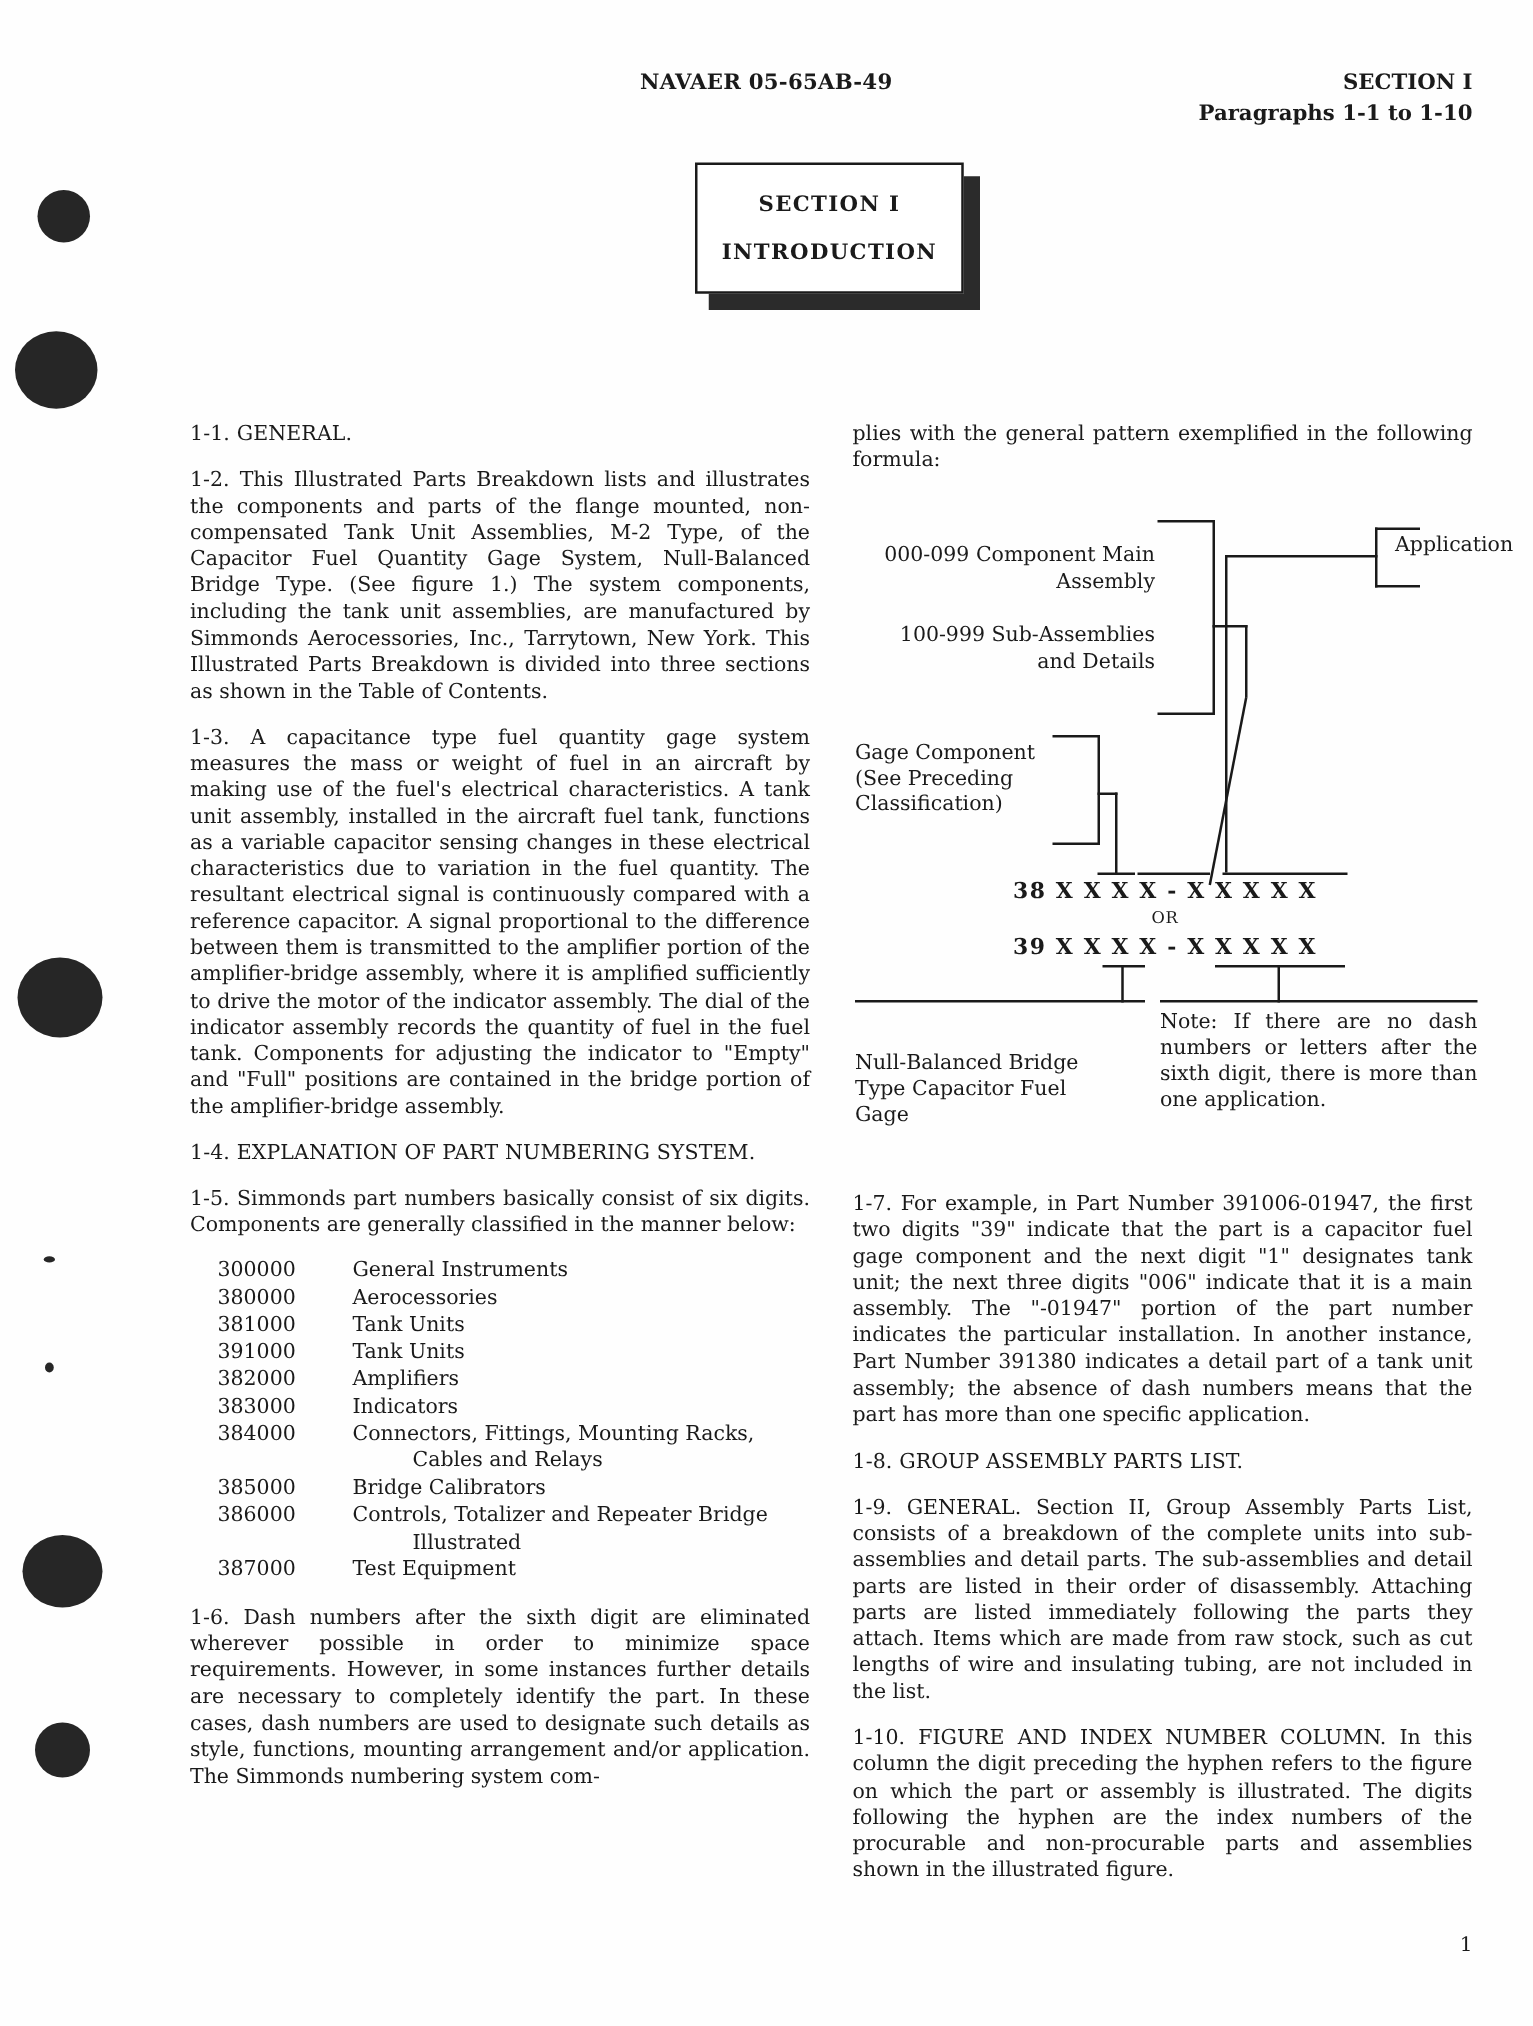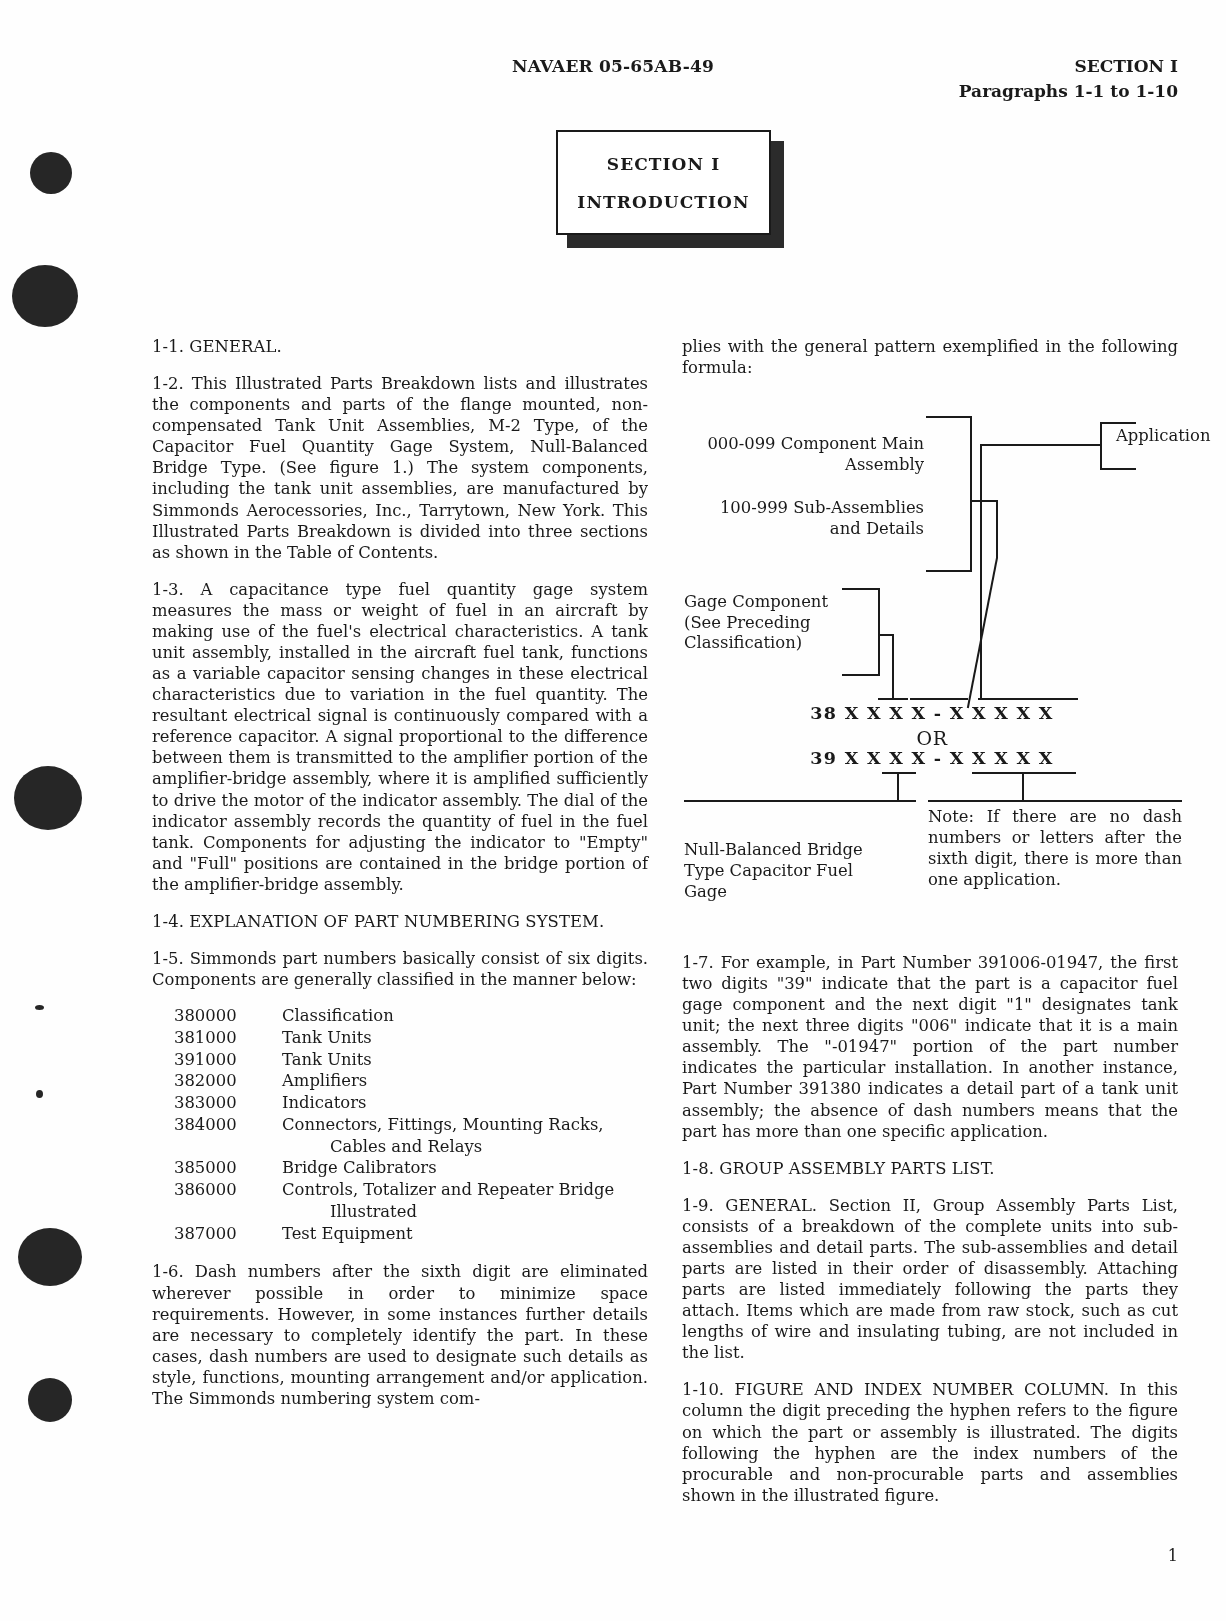--- a/index.html
+++ b/index.html
@@ -141,21 +141,21 @@
     left: 682px;
     width: 500px;
     text-align: center;
     font-size: 17.5px;
     font-weight: bold;
     letter-spacing: 1.3px;
   }
   .formula.or {
     font-weight: normal;
     letter-spacing: 0.6px;
-    font-size: 19px;
+    font-size: 13px;
   }
 
   .callout {
     position: absolute;
     font-size: 16.4px;
     line-height: 1.28;
   }
   .callout.note { text-align: justify; }
 
   
@@ -195,22 +195,26 @@
   <div class="col col-left">
     <p class="heading">1-1.  GENERAL.</p>
     <p>1-2.  This Illustrated Parts Breakdown lists and illustrates the components and parts of the flange mounted, non-compensated Tank Unit Assemblies, M-2 Type, of the Capacitor Fuel Quantity Gage System, Null-Balanced Bridge Type.  (See figure 1.)  The system components, including the tank unit assemblies, are manufactured by Simmonds Aerocessories, Inc., Tarrytown, New York. This Illustrated Parts Breakdown is divided into three sections as shown in the Table of Contents.</p>
     <p>1-3. A capacitance type fuel quantity gage system measures the mass or weight of fuel in an aircraft by making use of the fuel's electrical characteristics. A tank unit assembly, installed in the aircraft fuel tank, functions as a variable capacitor sensing changes in these electrical characteristics due to variation in the fuel quantity.  The resultant electrical signal is continuously compared with a reference capacitor.  A signal proportional to the difference between them is transmitted to the amplifier portion of the amplifier-bridge assembly, where it is amplified sufficiently to drive the motor of the indicator assembly. The dial of the indicator assembly records the quantity of fuel in the fuel tank.  Components for adjusting the indicator to "Empty" and "Full" positions are contained in the bridge portion of the amplifier-bridge assembly.</p>
     <p class="heading">1-4.  EXPLANATION OF PART NUMBERING SYSTEM.</p>
     <p>1-5.  Simmonds part numbers basically consist of six digits.  Components are generally classified in the manner below:</p>
 
     <table class="pn-table">
       <tbody id="pn-body">
           <tr>
+            <td class="pn-num">300000</td>
+            <td class="pn-desc">General Instruments</td>
+          </tr>
+          <tr>
             <td class="pn-num">380000</td>
-            <td class="pn-desc">Classification</td>
+            <td class="pn-desc">Aerocessories</td>
           </tr>
           <tr>
             <td class="pn-num">381000</td>
             <td class="pn-desc">Tank Units</td>
           </tr>
           <tr>
             <td class="pn-num">391000</td>
             <td class="pn-desc">Tank Units</td>
           </tr>
           <tr>

